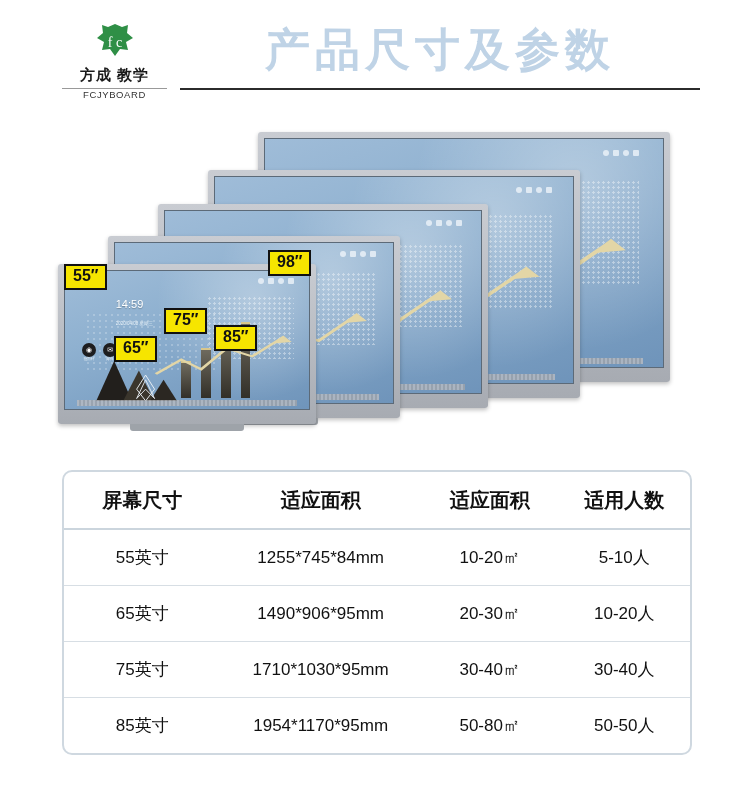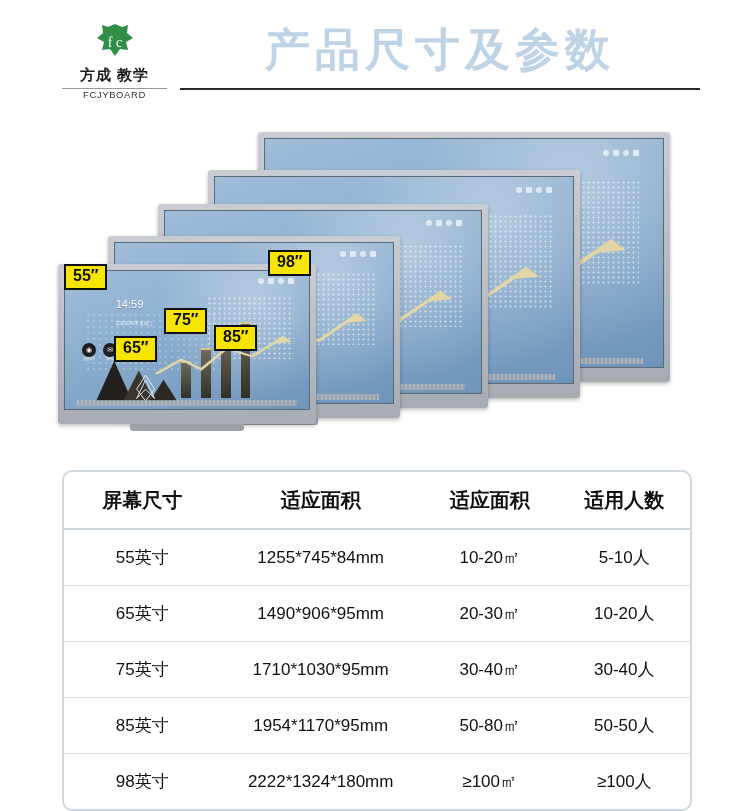--- a/index.html
+++ b/index.html
@@ -502,21 +502,15 @@
         <td>1710*1030*95mm</td>
         <td>30-40㎡</td>
         <td>30-40人</td>
       </tr>
       <tr>
         <td>85英寸</td>
         <td>1954*1170*95mm</td>
         <td>50-80㎡</td>
         <td>50-50人</td>
       </tr>
-      <tr>
-        <td>98英寸</td>
-        <td>2222*1324*180mm</td>
-        <td>≥100㎡</td>
-        <td>≥100人</td>
-      </tr>
     </tbody>
   </table>
 </div>
 
 </body></html>

